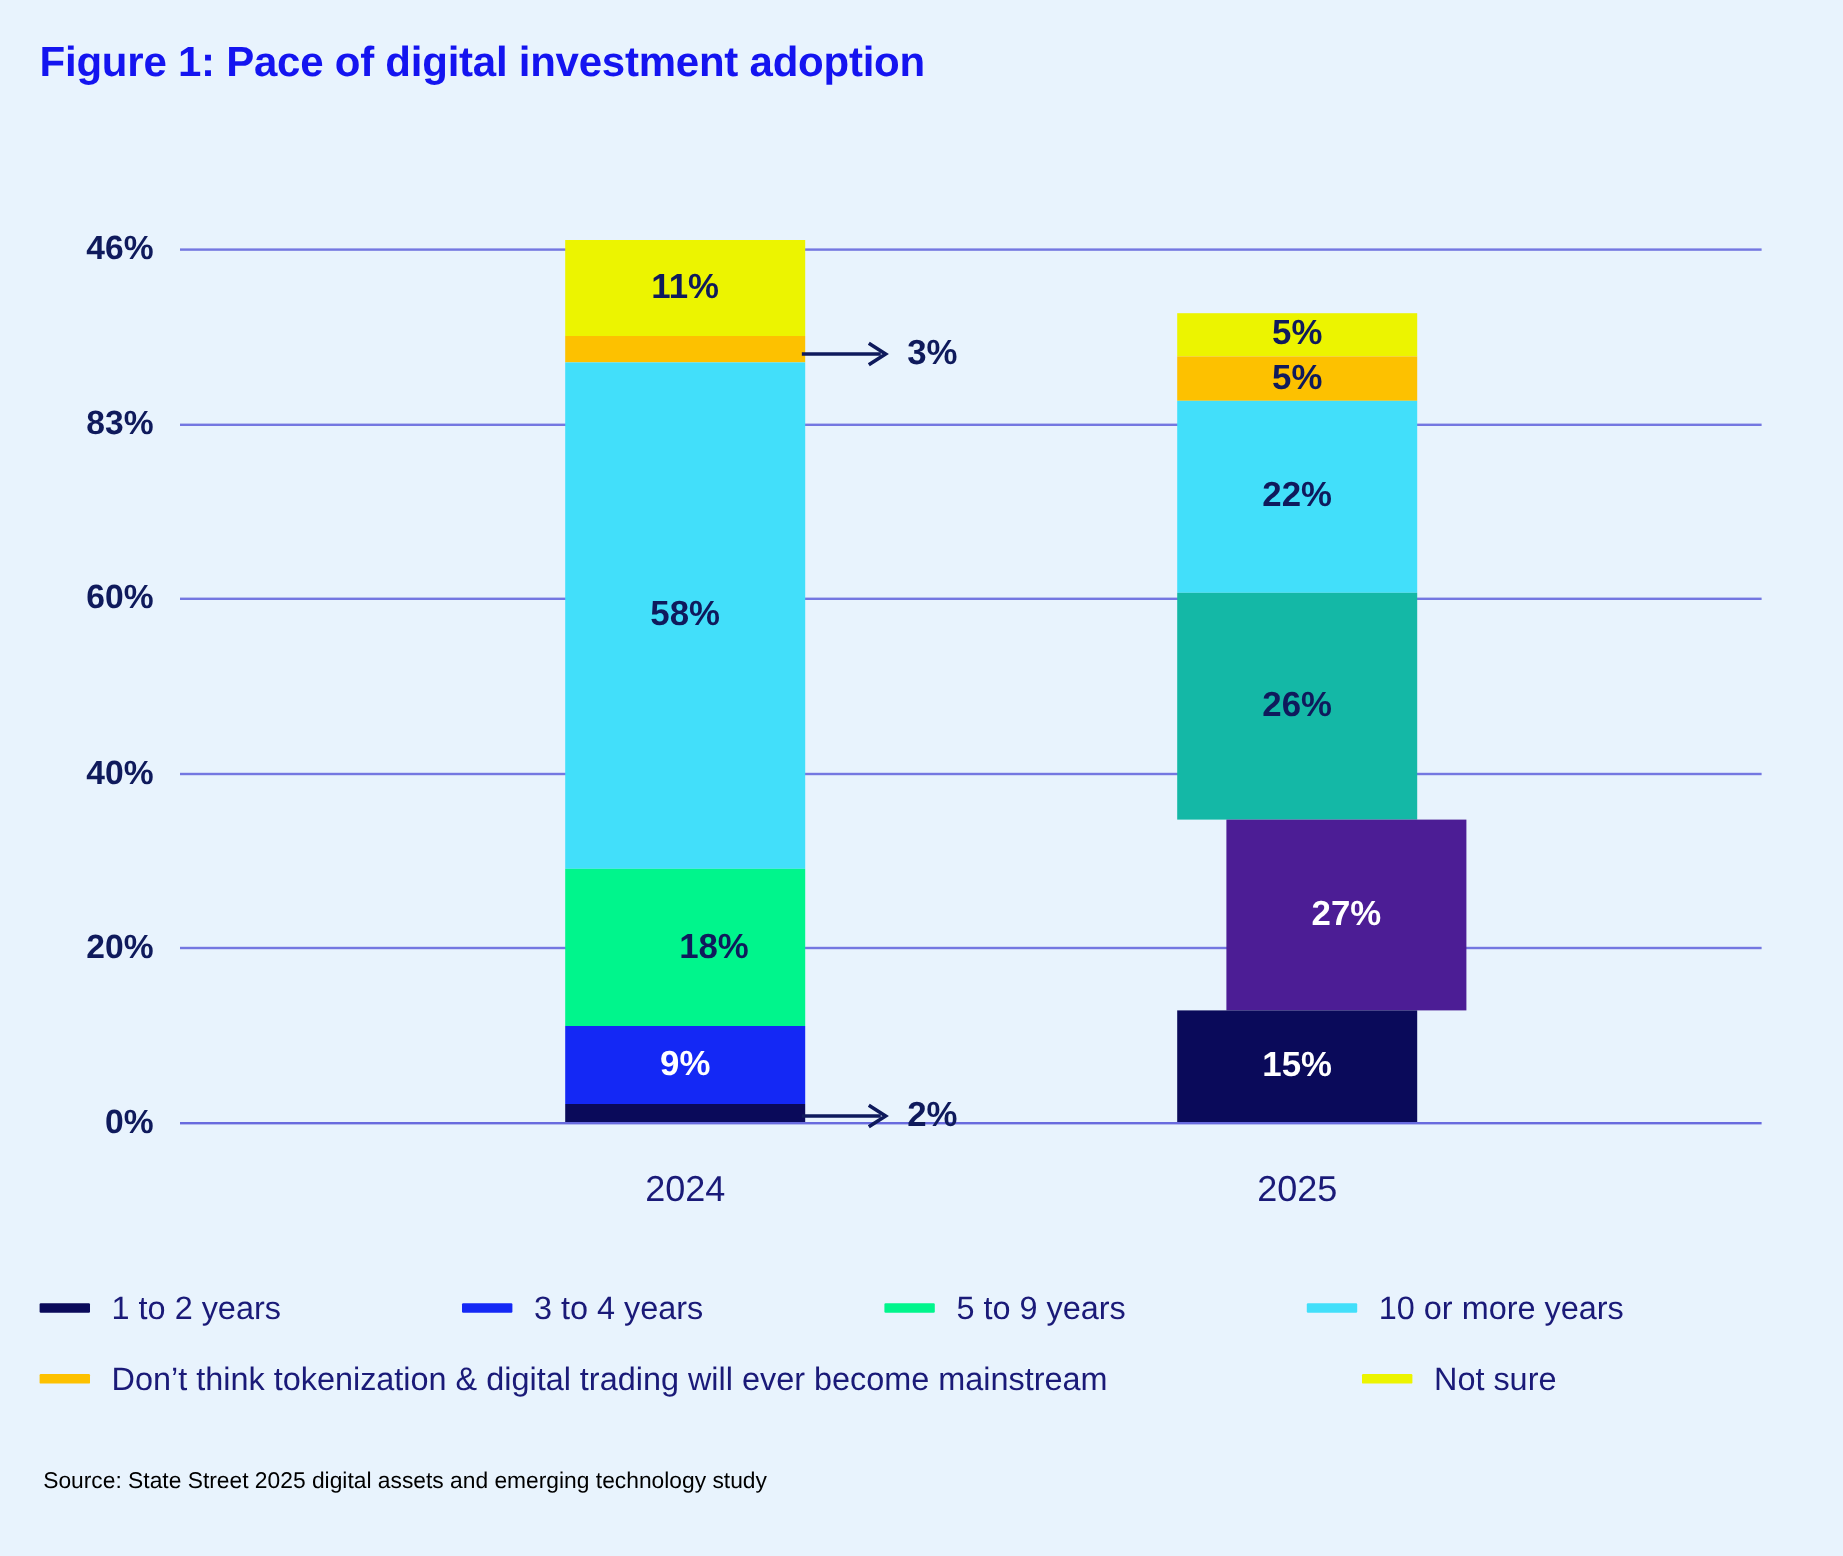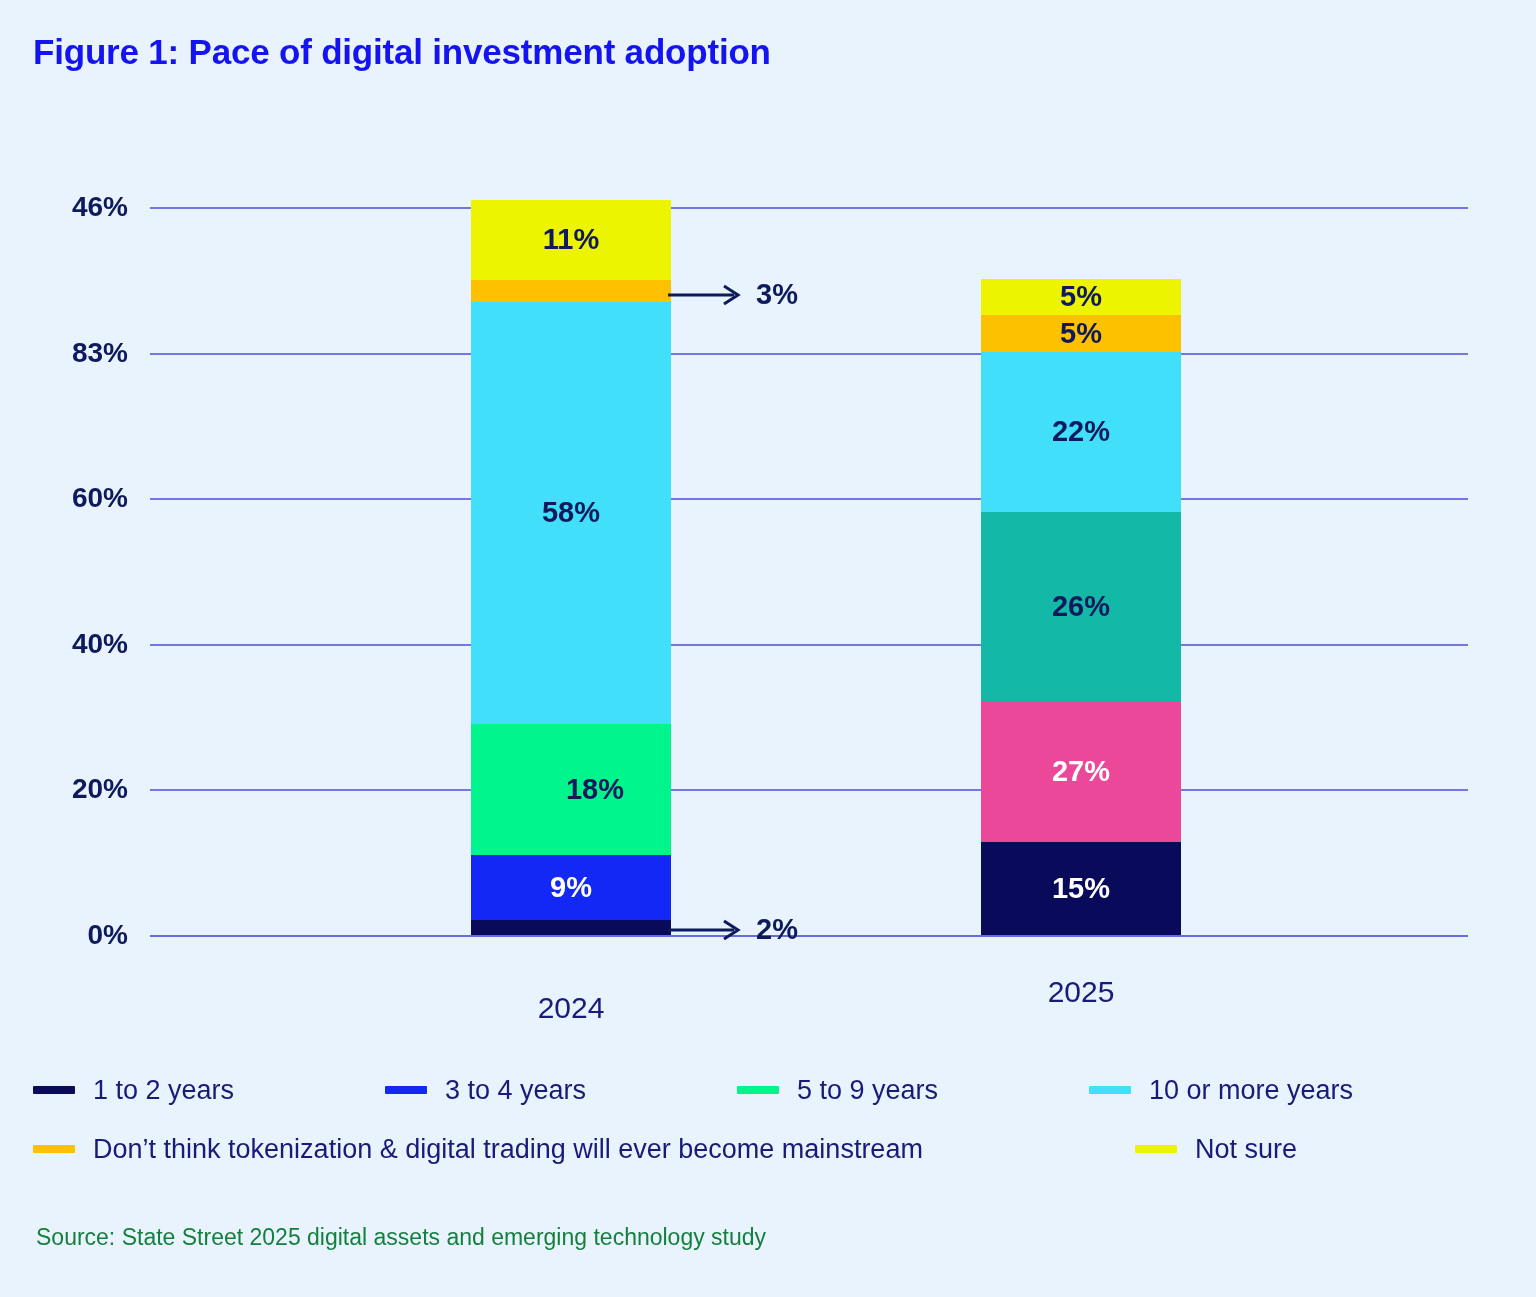--- a/index.html
+++ b/index.html
@@ -92,21 +92,21 @@
 
   
   .x-tick {
     position: absolute;
     top: 975px;
     width: 260px;
     text-align: center;
     font-size: 30px;
     color: #1a1a78;
   }
-  .x-tick-2024 { left: 441px; margin-top: 16px; }
+  .x-tick-2024 { left: 441px; }
   .x-tick-2025 { left: 951px; }
 
   
   .callout {
     position: absolute;
     display: flex;
     align-items: center;
     gap: 10px;
   }
   .callout .arrow-svg { display: block; }
@@ -148,22 +148,22 @@
     font-size: 27px;
     color: #1a1a78;
     white-space: nowrap;
   }
 
   
   .source-note {
     position: absolute;
     left: 36px;
     top: 1224px;
-    font-size: 23px;
-    color: #15803d;
+    font-size: 19px;
+    color: #000000;
     white-space: nowrap;
   }
 </style>
 </head>
 <body>
 
 <div id="figure-root">
 
   <div class="chart-title">Figure 1: Pace of digital investment adoption</div>
 
@@ -198,21 +198,21 @@
         </div>
         <div class="seg" style="height: 21.84px; background: rgb(253, 193, 0);"></div>
         <div class="seg" style="height: 80.08px; background: rgb(236, 244, 0);">
           <span class="seg-label" style="color: rgb(15, 26, 92);">11%</span>
         </div>
       </div>
     <div class="bar bar-2025" id="bar-2025">
         <div class="seg" style="height: 93px; background: rgb(10, 10, 90);">
           <span class="seg-label" style="color: rgb(255, 255, 255);">15%</span>
         </div>
-        <div class="seg" style="height: 141px; background: #ec4899;">
+        <div class="seg" style="height: 159px; background: #4c1d95; margin-left: 41px;">
           <span class="seg-label" style="color: rgb(255, 255, 255);">27%</span>
         </div>
         <div class="seg" style="height: 189.28px; background: #14b8a6;">
           <span class="seg-label" style="color: rgb(15, 26, 92);">26%</span>
         </div>
         <div class="seg" style="height: 160.16px; background: rgb(66, 223, 250);">
           <span class="seg-label" style="color: rgb(15, 26, 92);">22%</span>
         </div>
         <div class="seg" style="height: 36.4px; background: rgb(253, 193, 0);">
           <span class="seg-label" style="color: rgb(15, 26, 92);">5%</span>

